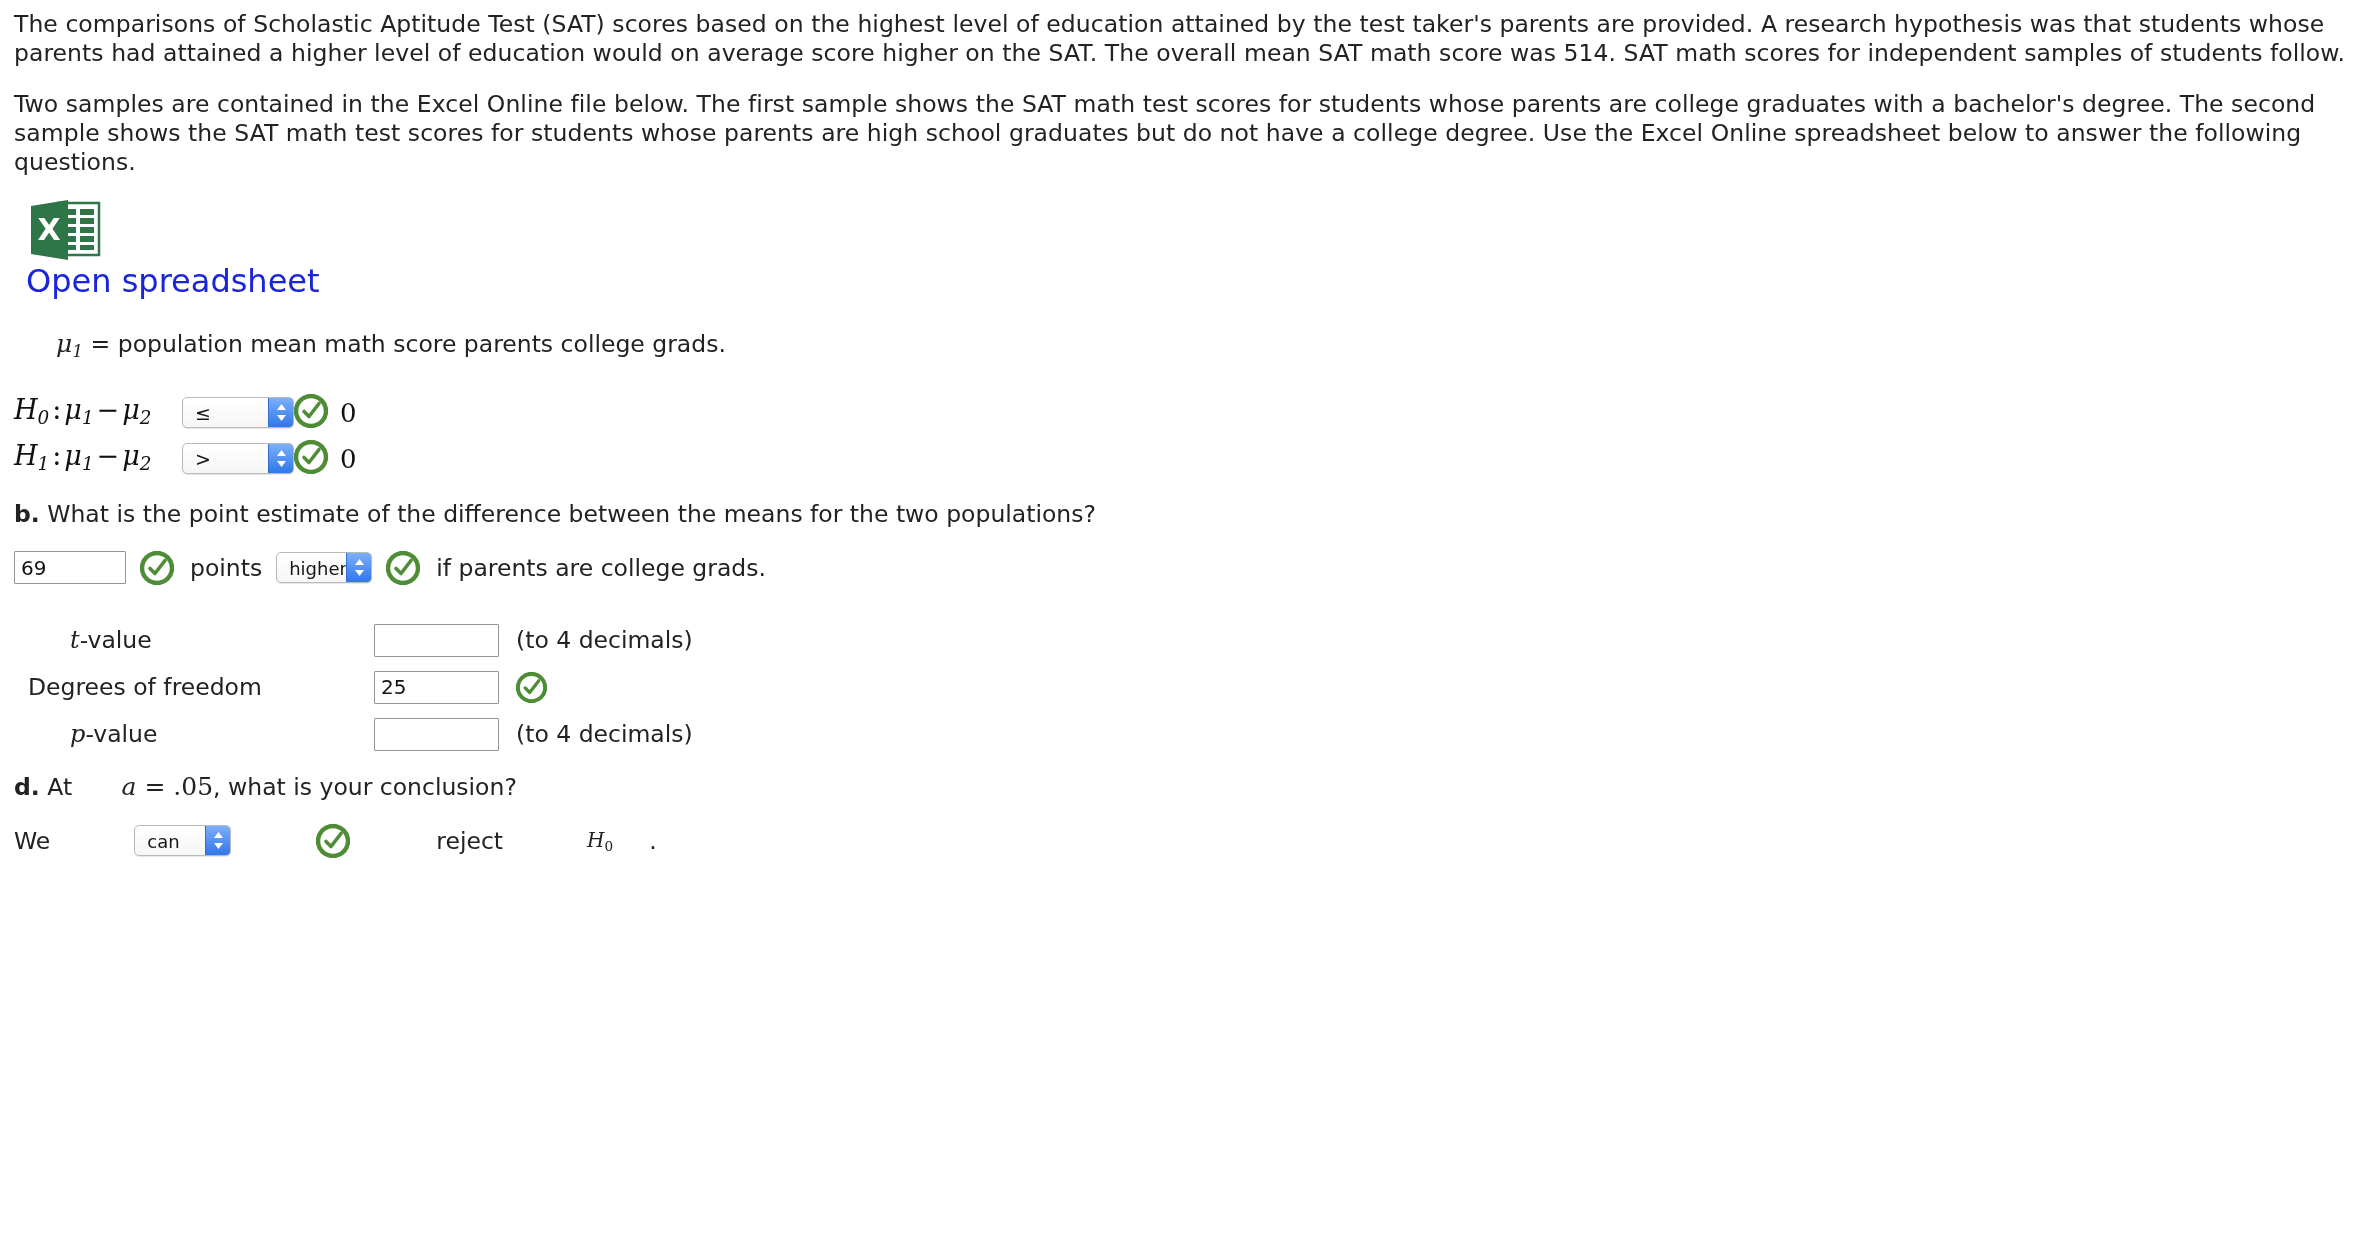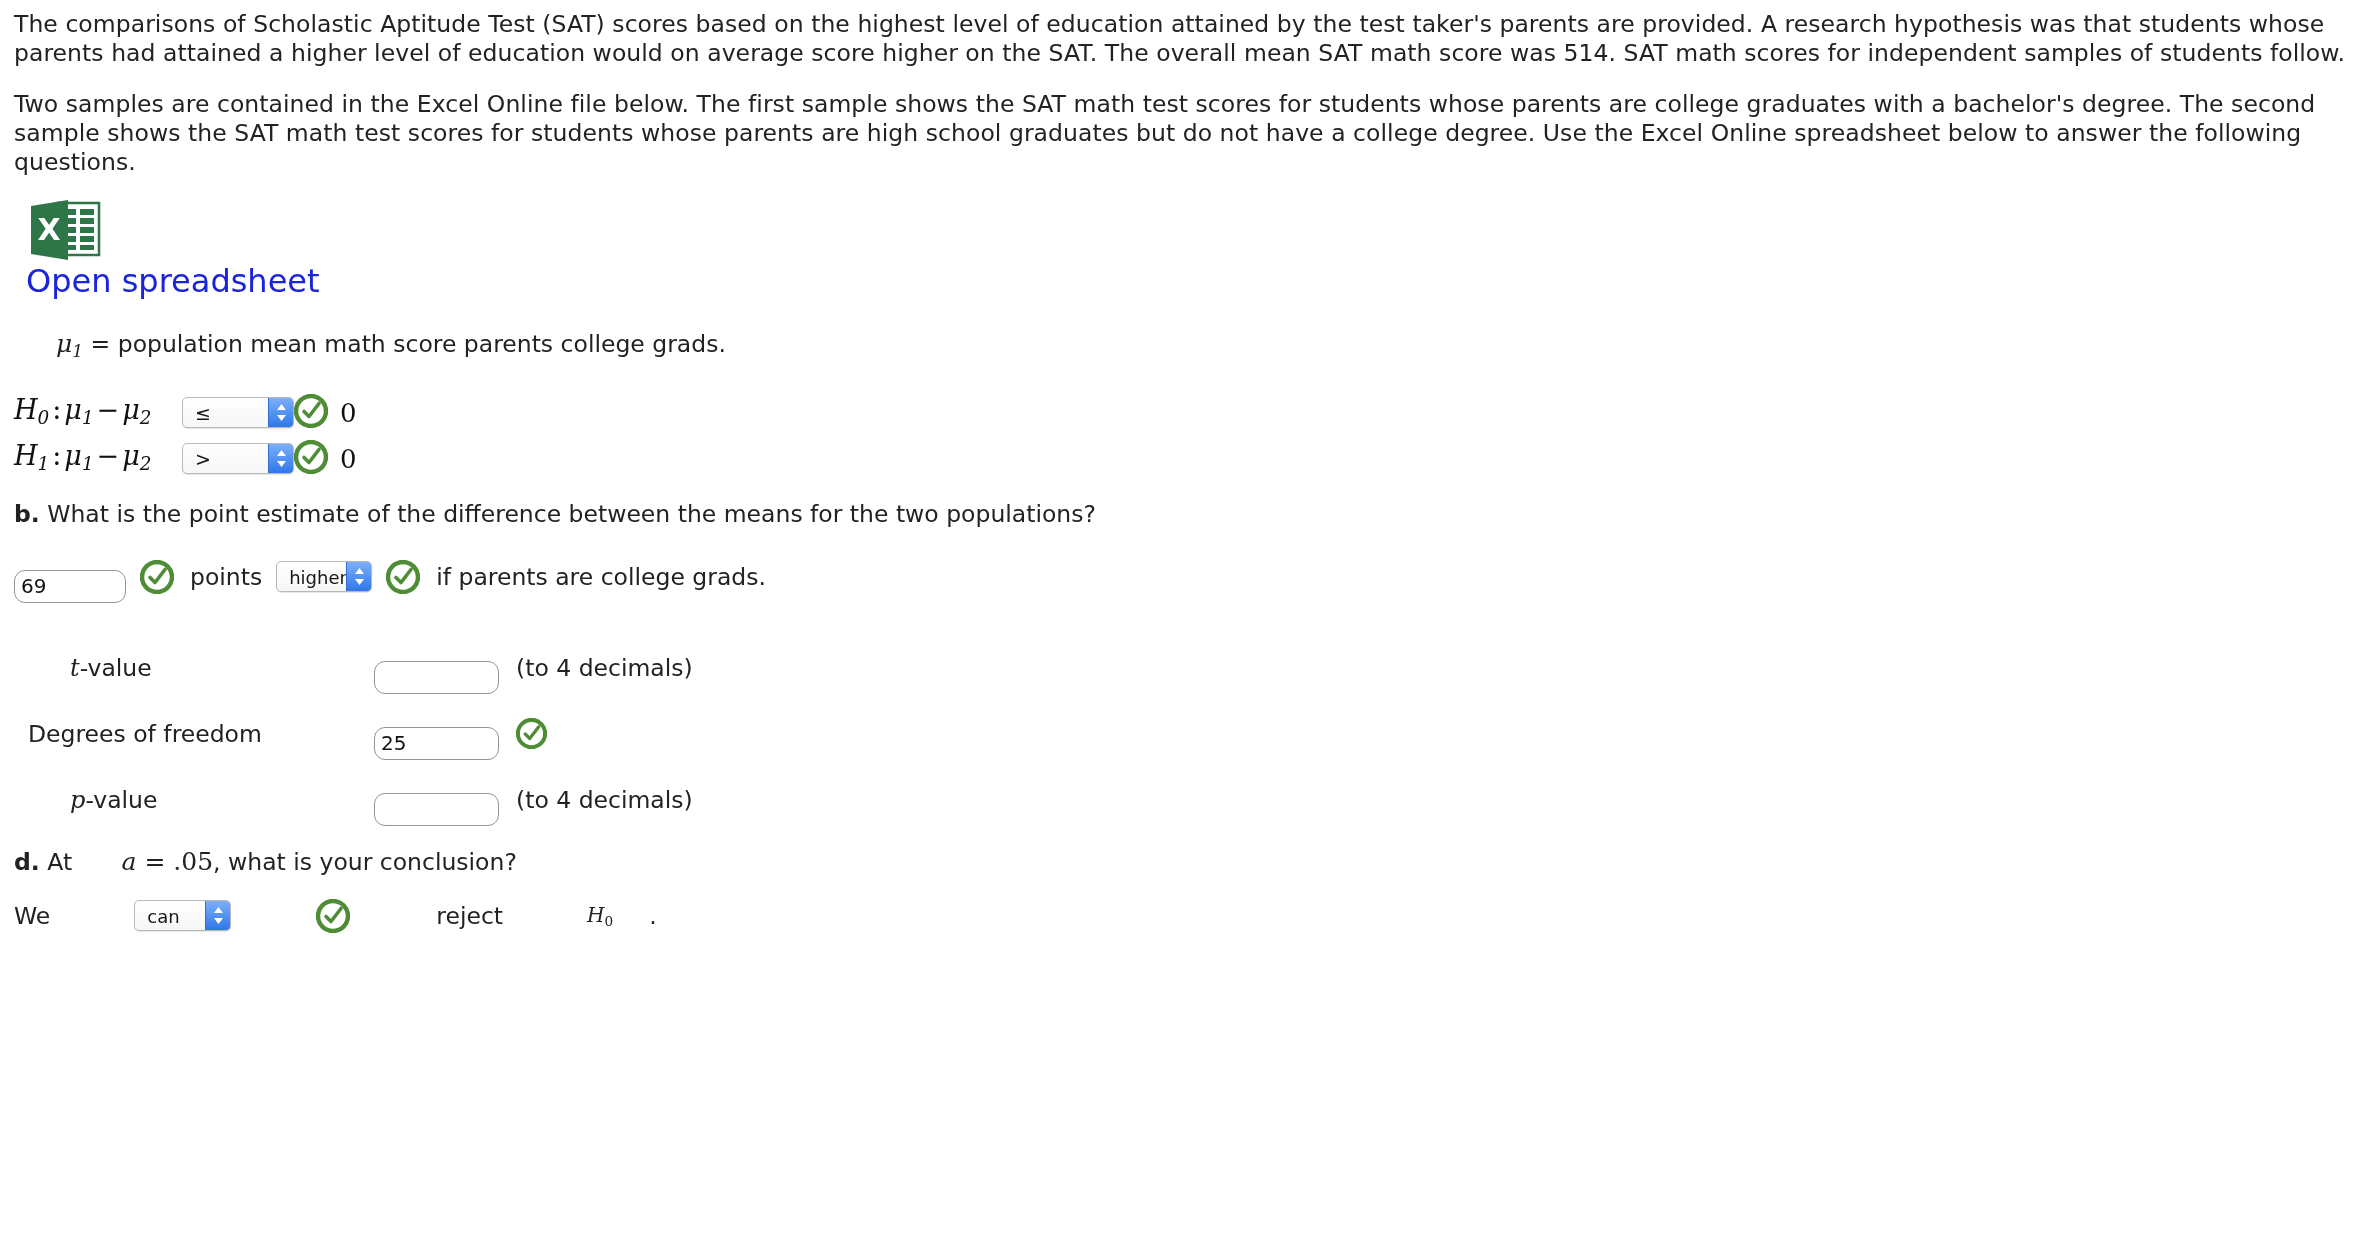--- a/index.html
+++ b/index.html
@@ -168,23 +168,22 @@
 
   
   .tinput {
     border: 1px solid #949494;
     background: #ffffff;
     height: 33px;
     font-size: 20px;
     font-family: "DejaVu Sans", sans-serif;
     color: #111;
     padding: 0 6px;
-    border-radius: 11px;
+    border-radius: 1px;
     outline: none;
-    margin-top: 19px;
   }
   .tinput-69 { width: 112px; }
   .tinput-c  { width: 125px; }
 
   
   .b-row {
     display: flex;
     align-items: center;
     gap: 0;
     font-size: 23.5px;

